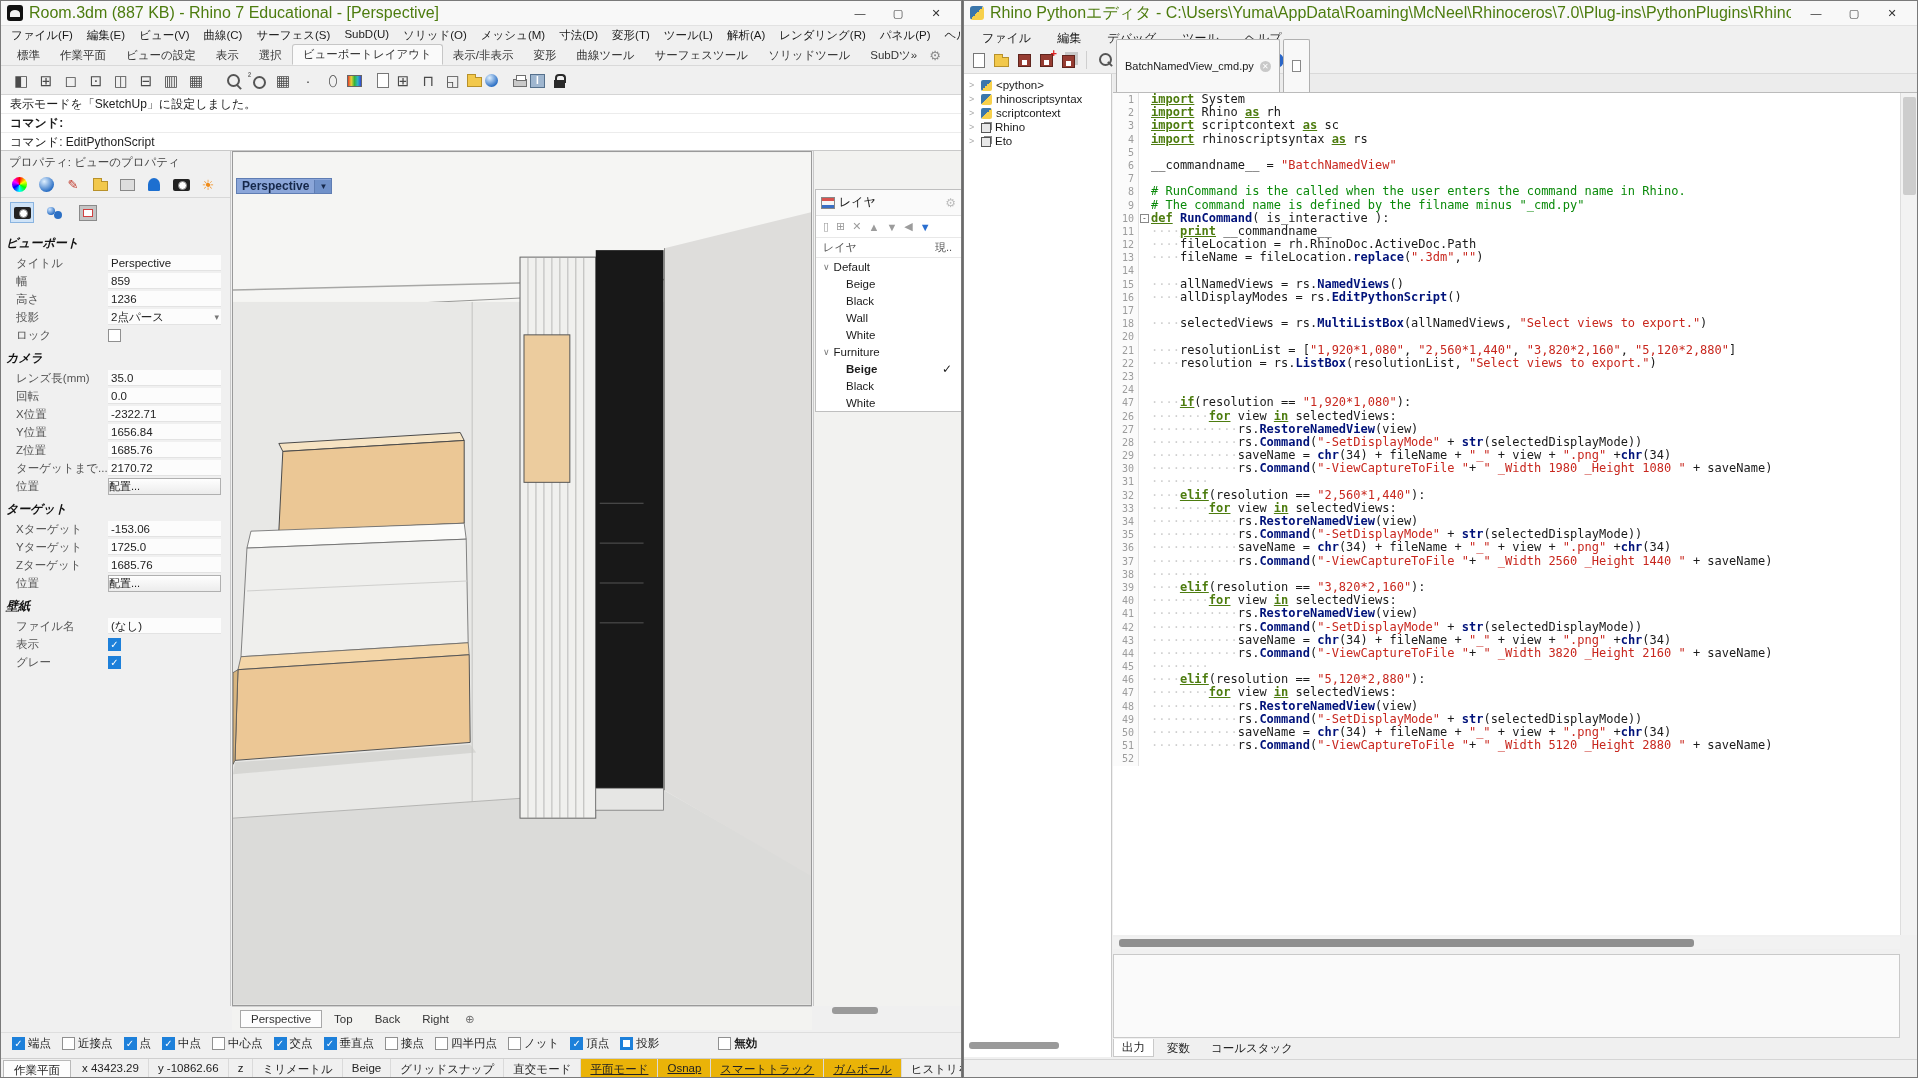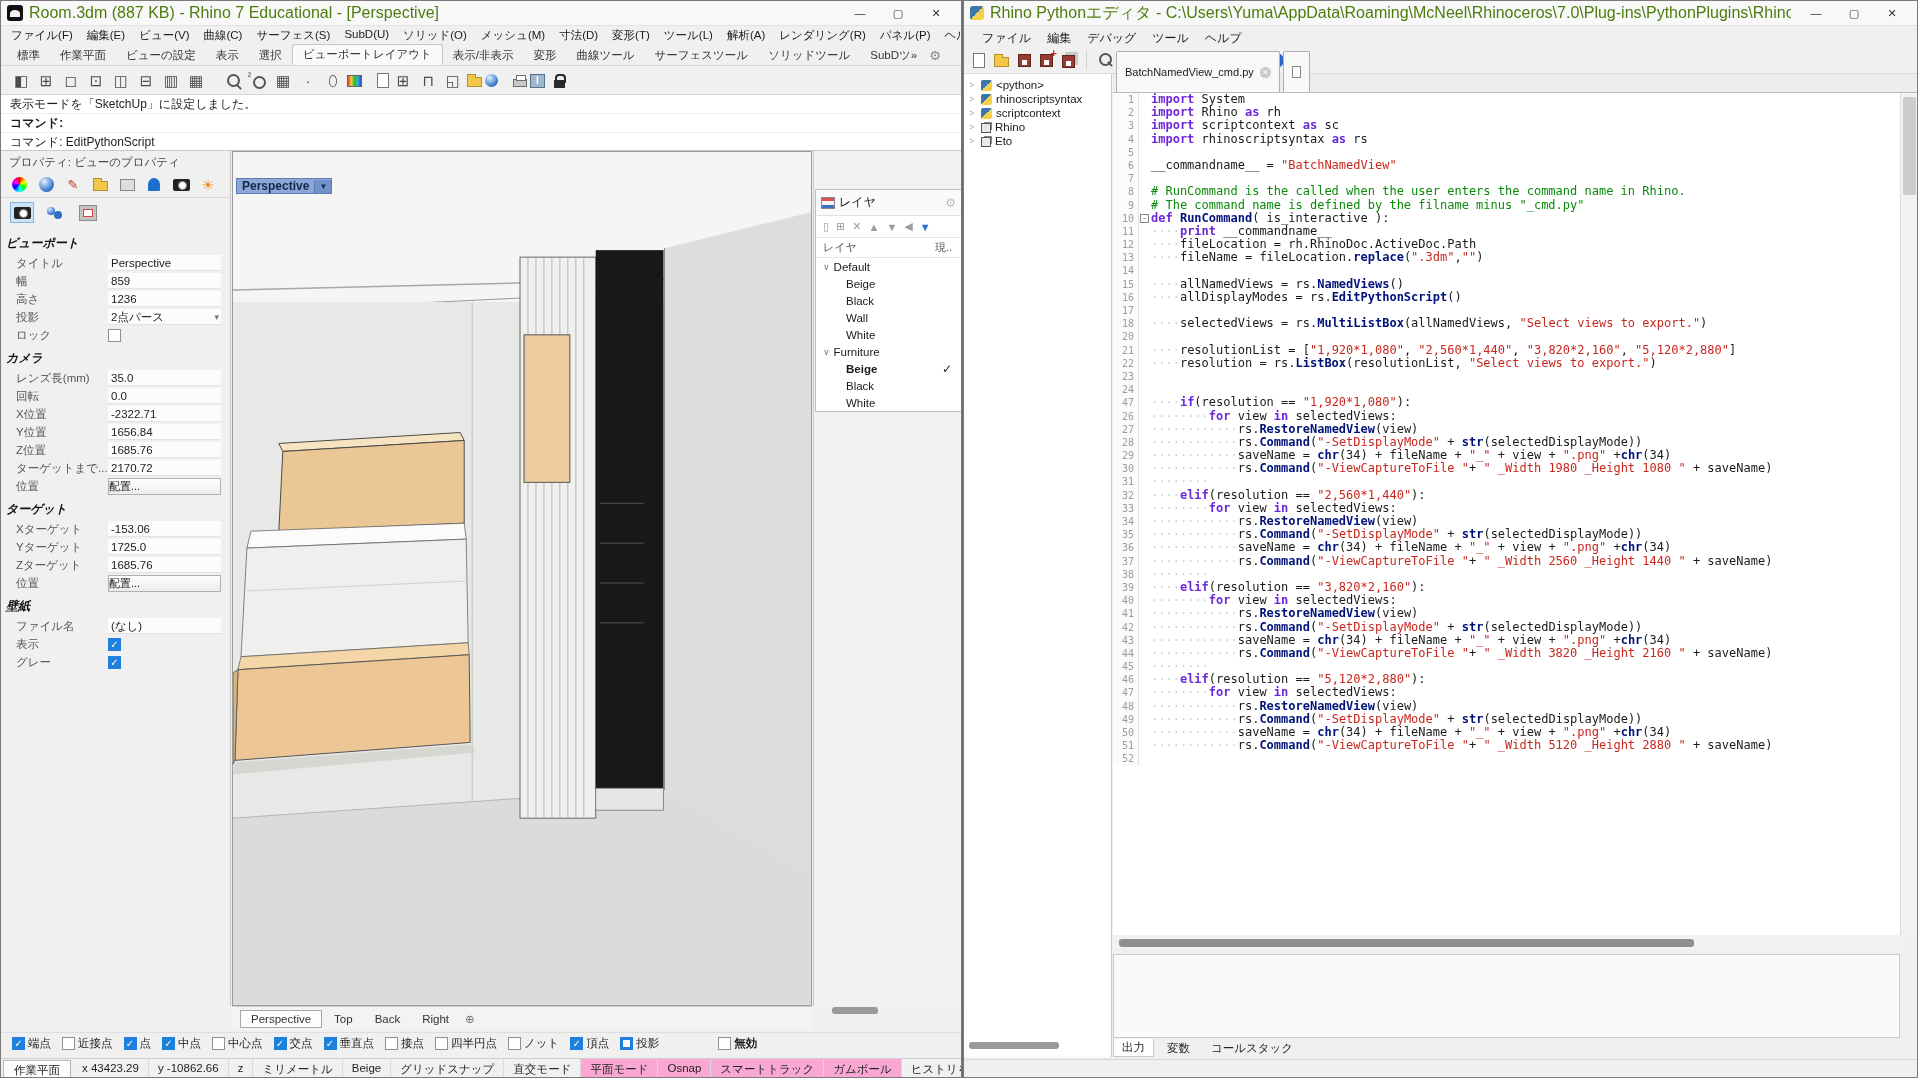--- a/index.html
+++ b/index.html
@@ -99,23 +99,23 @@
 .lname.cur{font-weight:bold;}
 .lchk{position:absolute;right:9px;font-weight:bold;font-size:12px;}
 .rcscroll{position:absolute;left:18px;top:856px;width:46px;height:7px;background:#9a9a9a;border-radius:3px;}
 
 .osnap{position:absolute;left:0;top:1031px;height:22px;right:0;display:flex;align-items:center;gap:11px;padding:0 11px;font-size:11.5px;background:#f0f0f0;border-top:1px solid #dedede;}
 .osn{display:flex;align-items:center;gap:3px;white-space:nowrap;}
 .osn.gap{margin-left:48px;font-weight:bold;}
 .sbar{position:absolute;left:0;top:1057px;height:21px;right:0;display:flex;align-items:stretch;font-size:11.5px;background:#f0f0f0;border-top:1px solid #cfcfcf;}
 .sbi{padding:3px 9px;border-right:1px solid #dadada;white-space:nowrap;color:#222;}
 .sbi.btn{background:#fdfdfd;border:1px solid #b9b9b9;margin:1px 2px;padding:2px 10px;}
-.sbi.hl{background:#f9a8d4;}
-
-.emenubar{position:absolute;top:26px;left:0;right:0;height:20px;display:flex;gap:4px;padding:3px 12px;font-size:12px;background:#f0f0f0;}
+.sbi.hl{background:#eab308;text-decoration:underline;}
+
+.emenubar{position:absolute;top:26px;left:0;right:0;height:20px;display:flex;gap:14px;padding:3px 12px;font-size:12px;background:#f0f0f0;}
 .etoolbar{position:absolute;top:46px;left:0;right:0;height:27px;display:flex;align-items:center;gap:5px;padding:0 7px;border-bottom:1px solid #d9d9d9;background:#f0f0f0;}
 .eic{display:flex;align-items:center;gap:2px;padding:2px;}
 .eic.dis{opacity:.45;}
 .esep{width:1px;height:18px;background:#cfcfcf;margin:0 4px;}
 .caret{font-size:8px;color:#555;}
 .k-epage{width:12px;height:15px;background:#fff;border:1px solid #777;}
 .k-efolder{width:15px;height:10px;background:#f2c84b;border:1px solid #b8912a;position:relative;margin-top:3px;}
 .k-efolder::before{content:'';position:absolute;top:-4px;left:-1px;width:7px;height:3px;background:#f2c84b;border:1px solid #b8912a;border-bottom:none;}
 .k-esave,.k-esaveplus{width:13px;height:13px;background:#963c32;border:1px solid #5e241d;position:relative;}
 .k-esave::before,.k-esaveplus::before{content:'';position:absolute;left:3px;bottom:1px;right:3px;height:5px;background:#fff;}
@@ -131,31 +131,31 @@
 .k-estop{width:11px;height:11px;background:#9a9a9a;}
 .k-ehelp{width:15px;height:15px;border-radius:50%;background:#2a66c8;color:#fff;font-size:10px;font-weight:bold;display:flex;align-items:center;justify-content:center;}
 .tree{position:absolute;left:0;top:73px;width:148px;height:983px;background:#fff;border-right:1px solid #c9c9c9;padding-top:4px;overflow:hidden;}
 .trow{display:flex;align-items:center;gap:4px;height:14px;font-size:11.5px;white-space:nowrap;}
 .texp{color:#a8a8a8;font-size:9px;width:8px;margin-left:5px;flex:none;}
 .pyicon{width:11px;height:11px;border-radius:2px;background:linear-gradient(135deg,#3b76ab 50%,#f7d04b 50%);flex:none;}
 .modicon{width:10px;height:10px;border:1px solid #555;background:#e8e8e8;box-shadow:2px -2px 0 -1px #888;flex:none;margin-top:2px;}
 .tlab{overflow:hidden;}
 .treescroll{position:absolute;left:5px;bottom:28px;width:90px;height:7px;background:#9a9a9a;border-radius:3px;}
 .etabs{position:absolute;left:149px;top:73px;right:0;height:19px;display:flex;align-items:flex-end;gap:3px;background:#ececec;border-bottom:1px solid #bbb;padding-left:3px;}
-.etab{display:flex;align-items:center;gap:6px;background:#f8f8f8;border:1px solid #b0b0b0;border-bottom:none;padding:14px 8px;font-size:11px;border-radius:2px 2px 0 0;white-space:nowrap;}
+.etab{display:flex;align-items:center;gap:6px;background:#f8f8f8;border:1px solid #b0b0b0;border-bottom:none;padding:20px 8px;font-size:11px;border-radius:2px 2px 0 0;white-space:nowrap;}
 .etabclose{width:11px;height:11px;border-radius:50%;background:#c9c9c9;color:#fff;font-size:8px;display:flex;align-items:center;justify-content:center;}
 .newdocicon{width:9px;height:12px;background:#fff;border:1px solid #888;}
 
 .codewrap{position:absolute;left:149px;top:92px;right:17px;height:842px;background:#fff;overflow:hidden;font-family:"DejaVu Sans Mono","Liberation Mono",monospace;font-size:12px;}
 .crow{display:flex;height:13.2px;line-height:13.2px;white-space:pre;}
 .ln{width:26px;text-align:right;color:#9c9c9c;font-size:10px;padding-right:4px;background:#fbfbfb;border-right:1px solid #e2e2e2;flex:none;}
 .fold{width:12px;flex:none;position:relative;}
 .foldbox{position:absolute;left:1px;top:2px;width:9px;height:9px;border:1px solid #888;background:#fff;font-size:8px;line-height:7px;text-align:center;color:#444;}
 .cl{flex:1;}
-.kw{color:#6d28d9;font-weight:bold;}
+.kw{color:#4d7c0f;font-weight:bold;text-decoration:underline;}
 .fn{color:#00127a;font-weight:bold;}
 .st{color:#c8271e;}
 .cm{color:#0a8a0a;}
 .ws{color:#cfcfcf;}
 .vscroll{position:absolute;right:0;top:92px;width:17px;height:842px;background:#f2f2f2;border-left:1px solid #ddd;}
 .vthumb{position:absolute;left:2px;top:4px;width:13px;height:98px;background:#cdcdcd;border-radius:2px;}
 .ehscroll{position:absolute;left:149px;right:17px;top:936px;height:12px;background:#f2f2f2;}
 .ehthumb{position:absolute;left:6px;top:2px;width:73%;height:8px;background:#8f8f8f;border-radius:3px;}
 .outpanel{position:absolute;left:149px;right:17px;top:953px;height:84px;background:#fafafa;border:1px solid #c9c9c9;}
 .btabs{position:absolute;left:149px;top:1038px;height:18px;display:flex;gap:5px;font-size:11.5px;align-items:center;}

